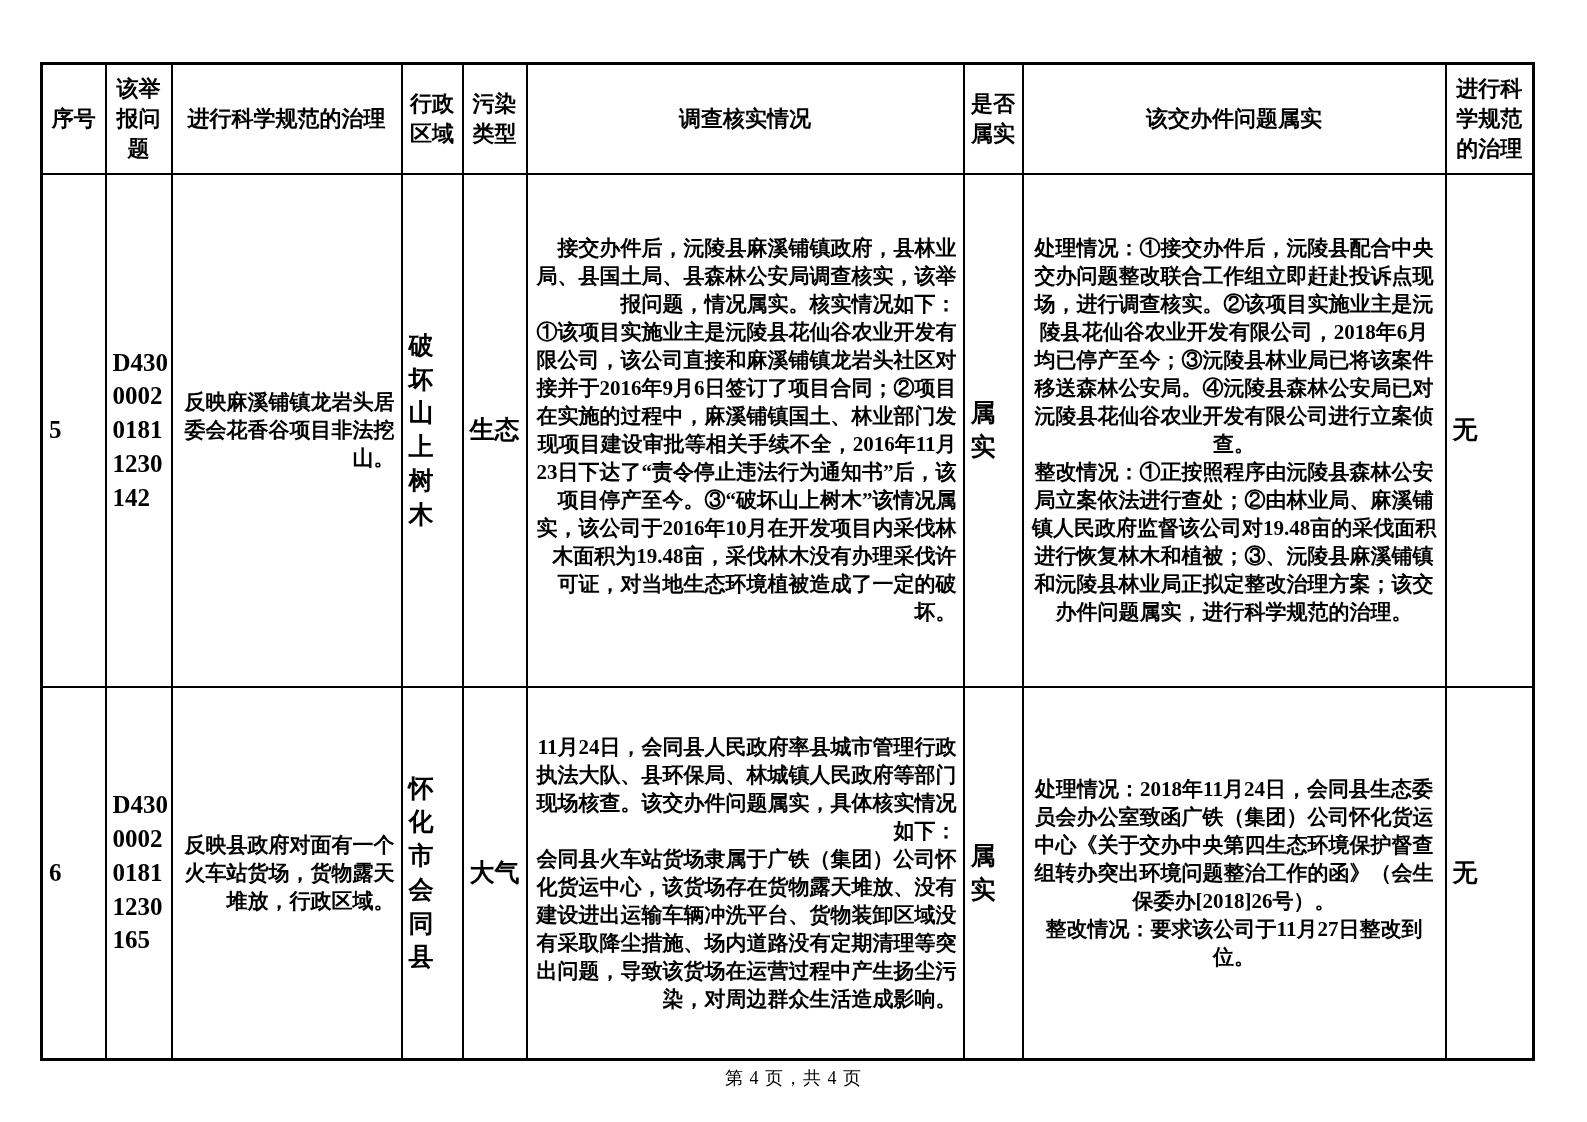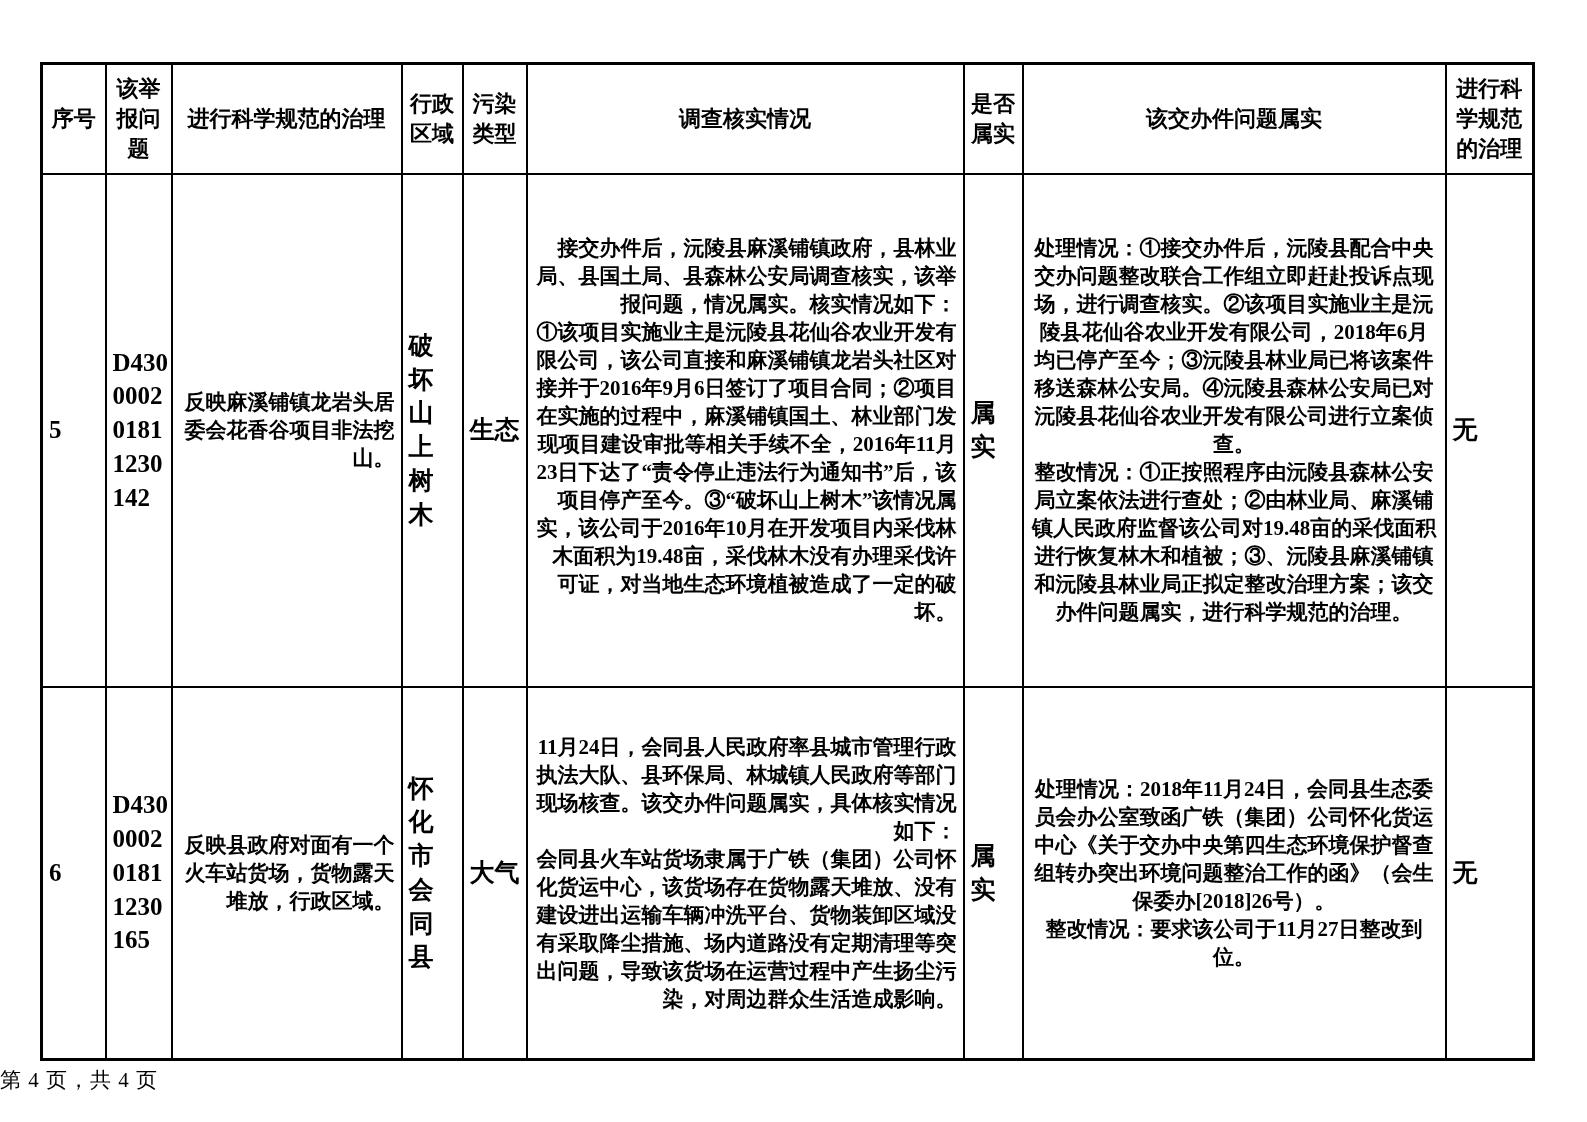--- a/index.html
+++ b/index.html
@@ -68,22 +68,22 @@
     font-size: 21px;
   }
   tr.header-row { height: 110px; }
   tr.row-5 { height: 513px; }
   tr.row-6 { height: 373px; }
   .page-footer {
     position: absolute;
     left: 0;
     top: 1066px;
     width: 1587px;
-    text-align: left;
-    font-size: 21px;
+    text-align: center;
+    font-size: 18px;
     letter-spacing: 1px;
     font-family: "Liberation Serif", serif;
   }
 </style>
 </head>
 <body>
 
 <div class="table-wrap">
   <table class="doc-table">
     <colgroup>

